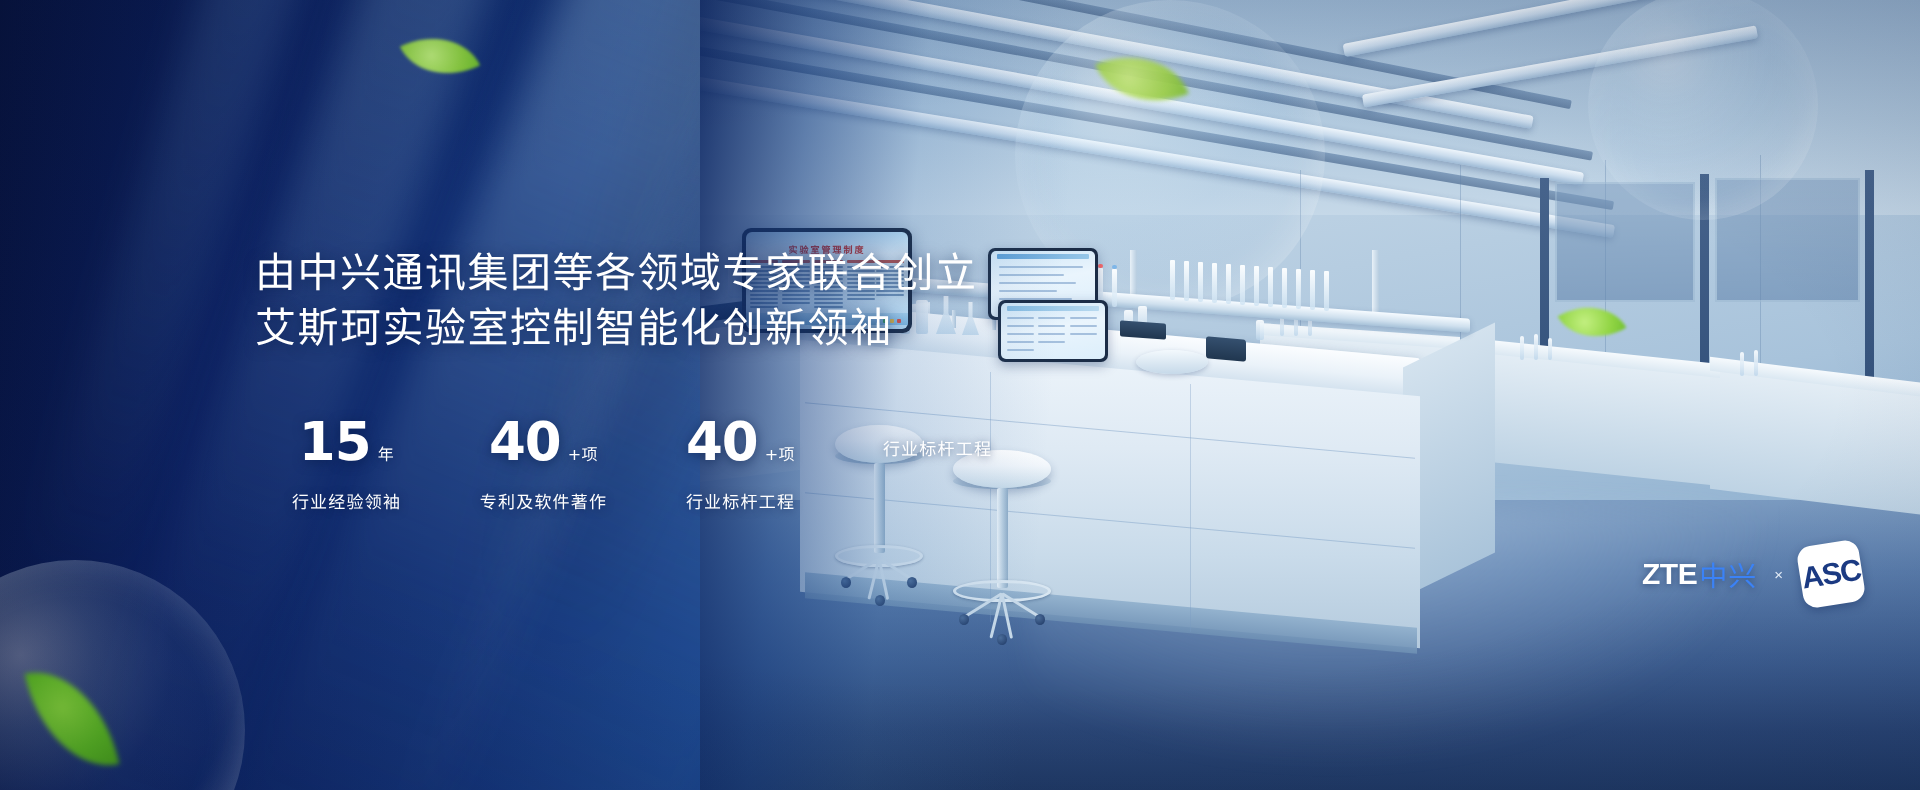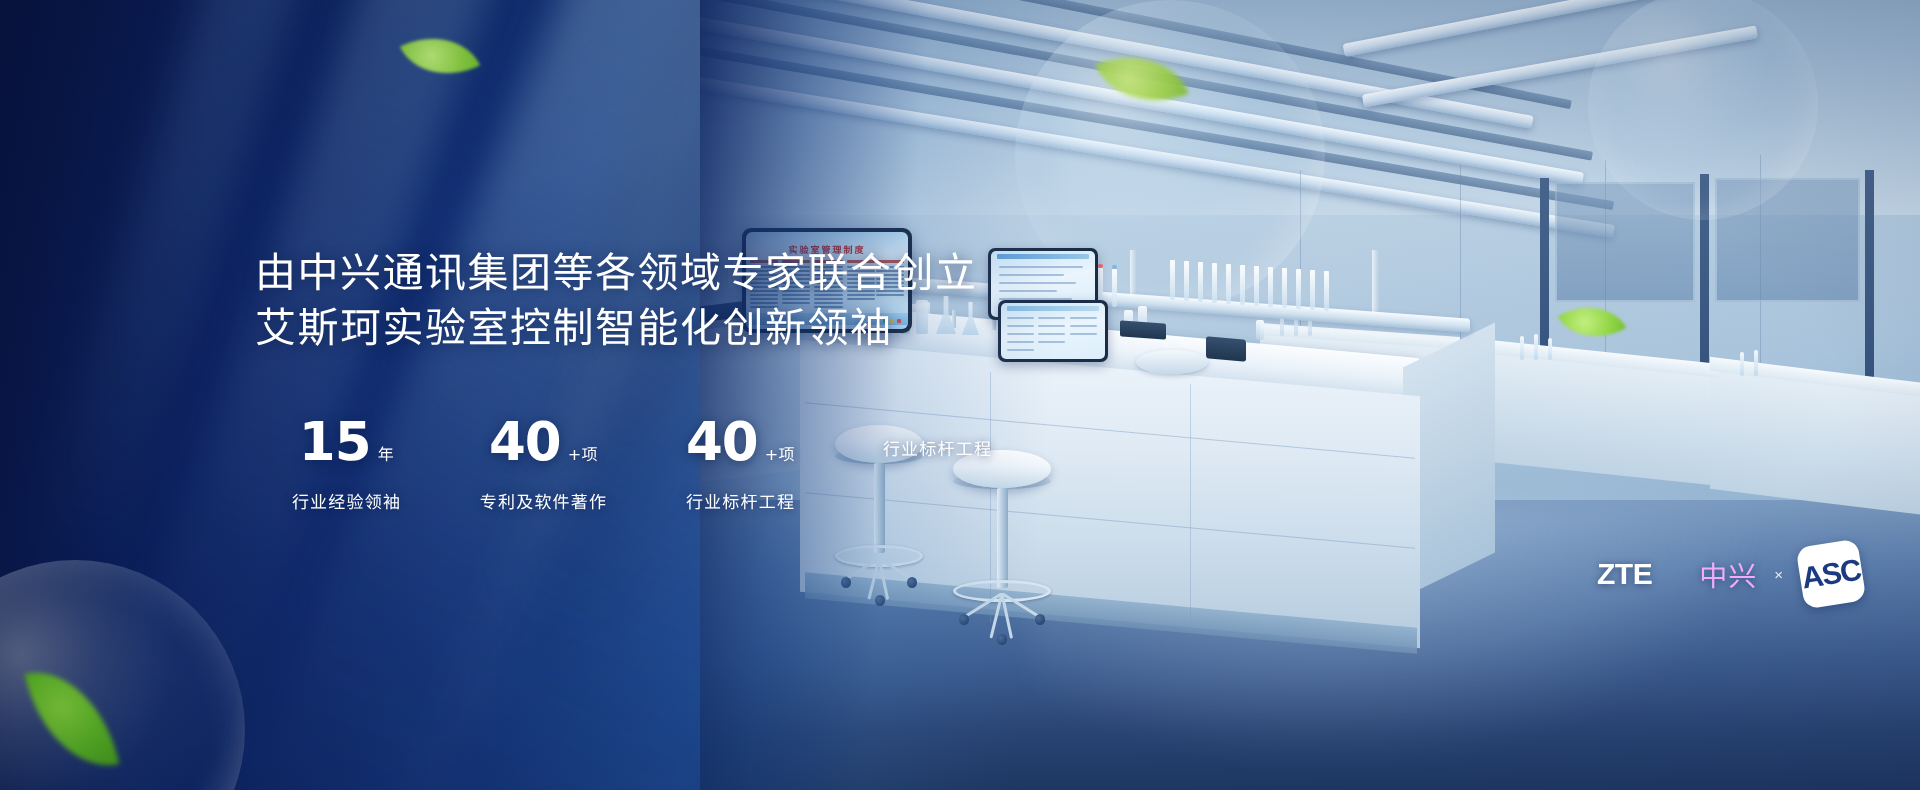--- a/index.html
+++ b/index.html
@@ -191,22 +191,22 @@
     font-family:"DejaVu Sans","Liberation Sans",sans-serif;
     font-size:17px;color:#ffffff;letter-spacing:1.2px;white-space:nowrap;
     text-shadow:0 1px 9px rgba(5,25,70,0.6);}
 
   
   .logo{position:absolute;z-index:60;right:58px;bottom:185px;
         display:flex;align-items:center;gap:15px;}
   .zte{display:flex;align-items:center;gap:2px;}
   .zte-en{font-family:"Liberation Sans",sans-serif;font-size:30px;font-weight:bold;
     color:#fff;letter-spacing:-0.5px;text-shadow:0 1px 7px rgba(5,25,70,.5);}
-  .zte-cn{font-family:"DejaVu Sans",sans-serif;font-size:28px;color:#f0abfc;
-    letter-spacing:1px;text-shadow:0 1px 7px rgba(5,25,70,.5);margin-left:45px;}
+  .zte-cn{font-family:"DejaVu Sans",sans-serif;font-size:28px;color:#3b82f6;
+    letter-spacing:1px;text-shadow:0 1px 7px rgba(5,25,70,.5);}
   .cross{font-family:"Liberation Sans",sans-serif;font-size:15px;color:#e3ecf7;
     margin:0 2px;}
   .asc{width:62px;height:62px;border-radius:14px;background:#ffffff;
     transform:rotate(-9deg);display:flex;align-items:center;justify-content:center;
     box-shadow:0 3px 10px rgba(10,30,80,.35);}
   .asc-t{font-family:"Liberation Sans",sans-serif;font-size:30px;font-weight:bold;
     color:#1b3a82;letter-spacing:-1.5px;
     -webkit-text-stroke:0px;}
 
   

